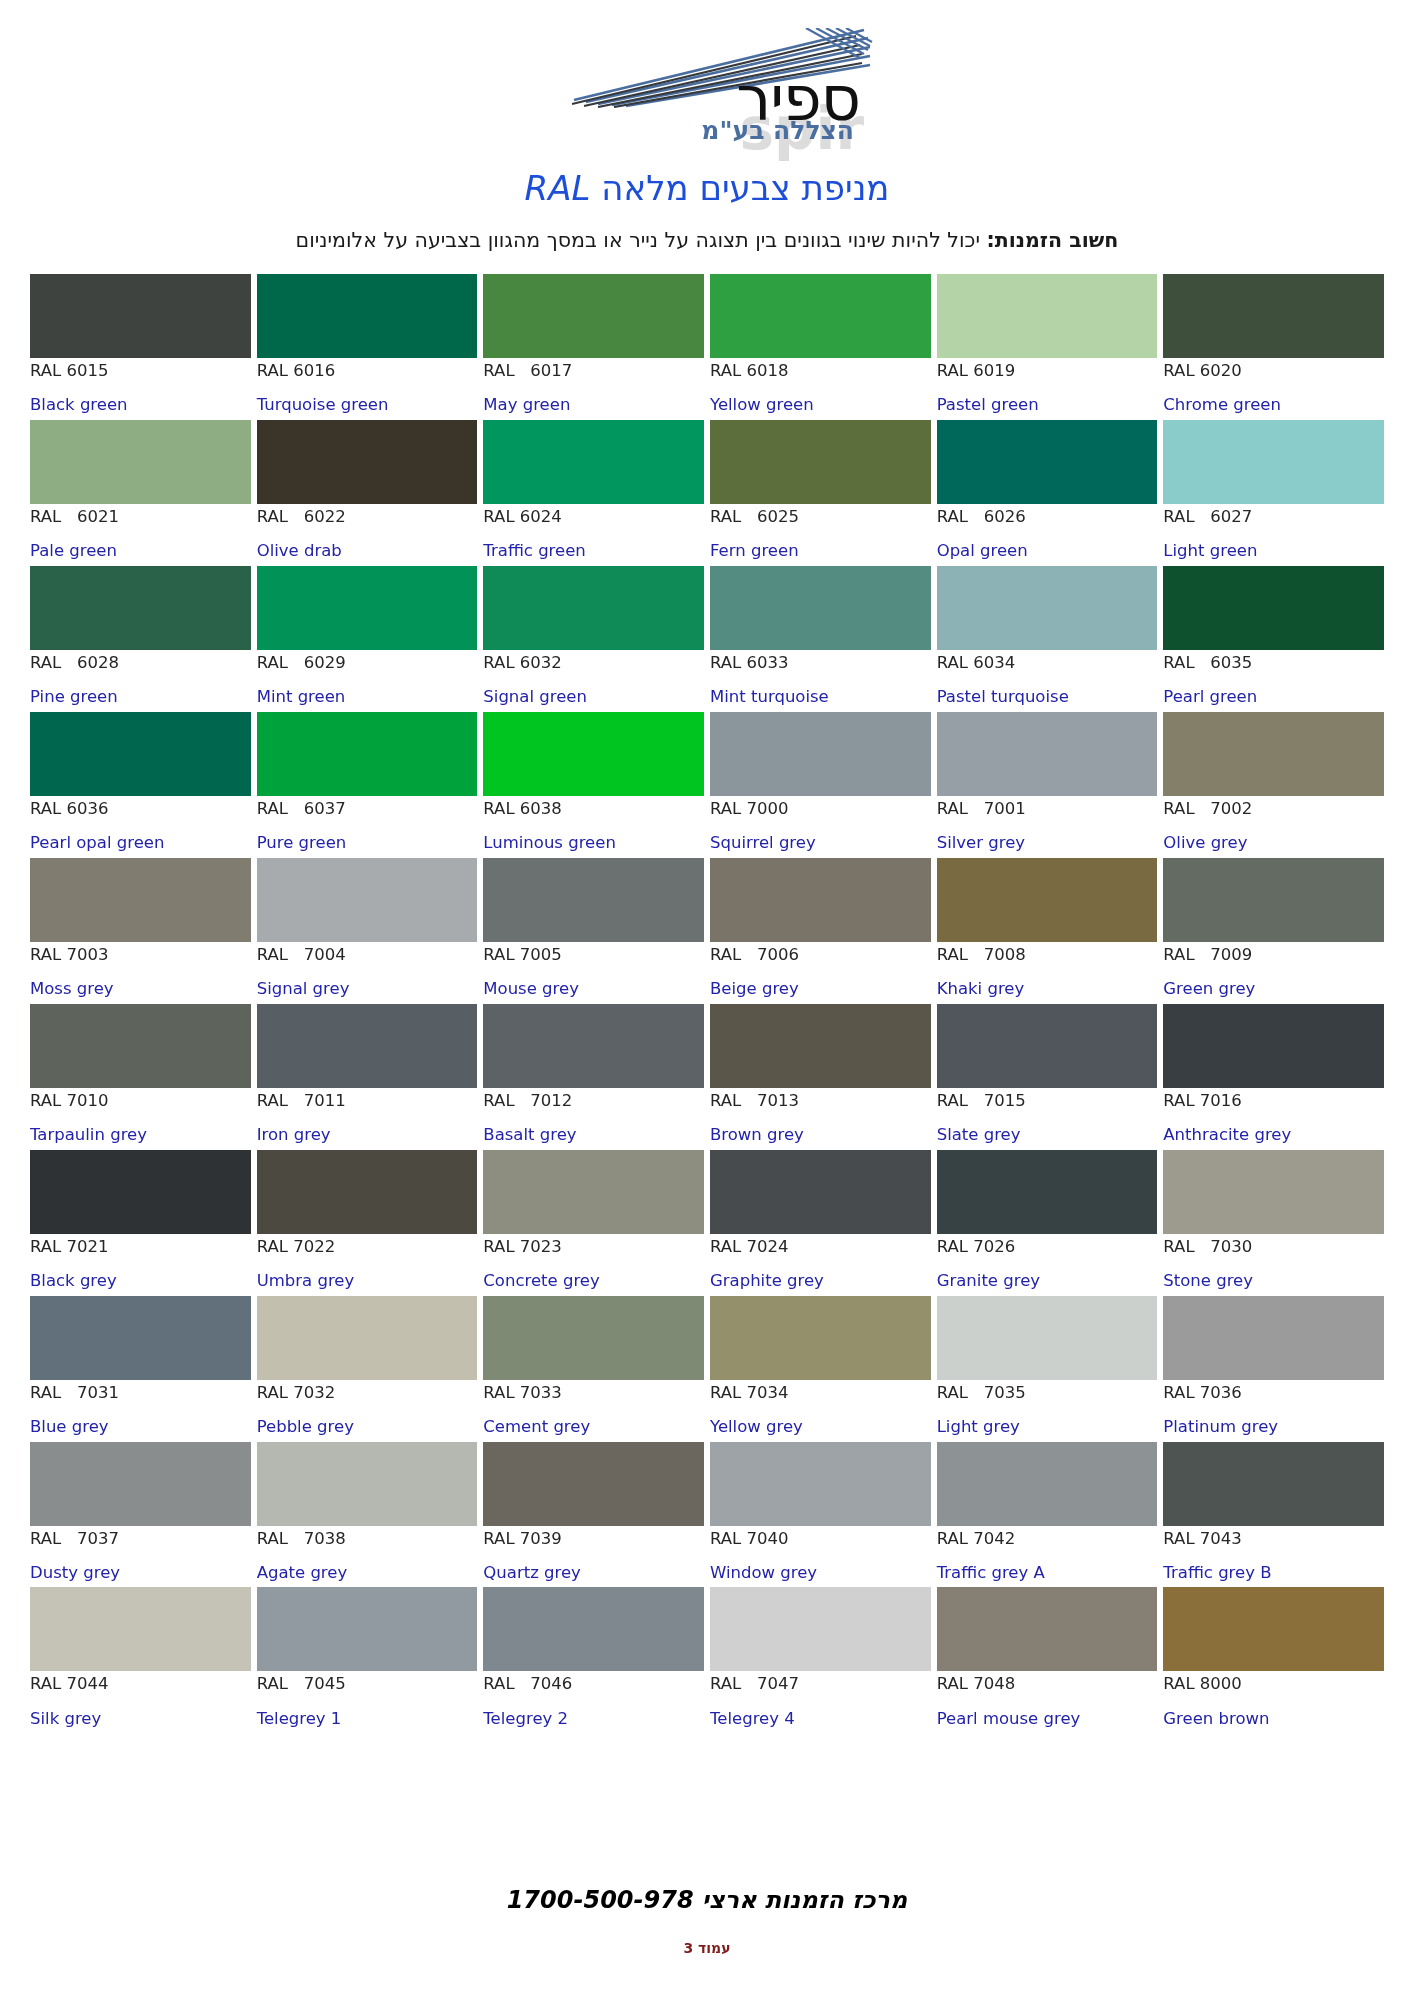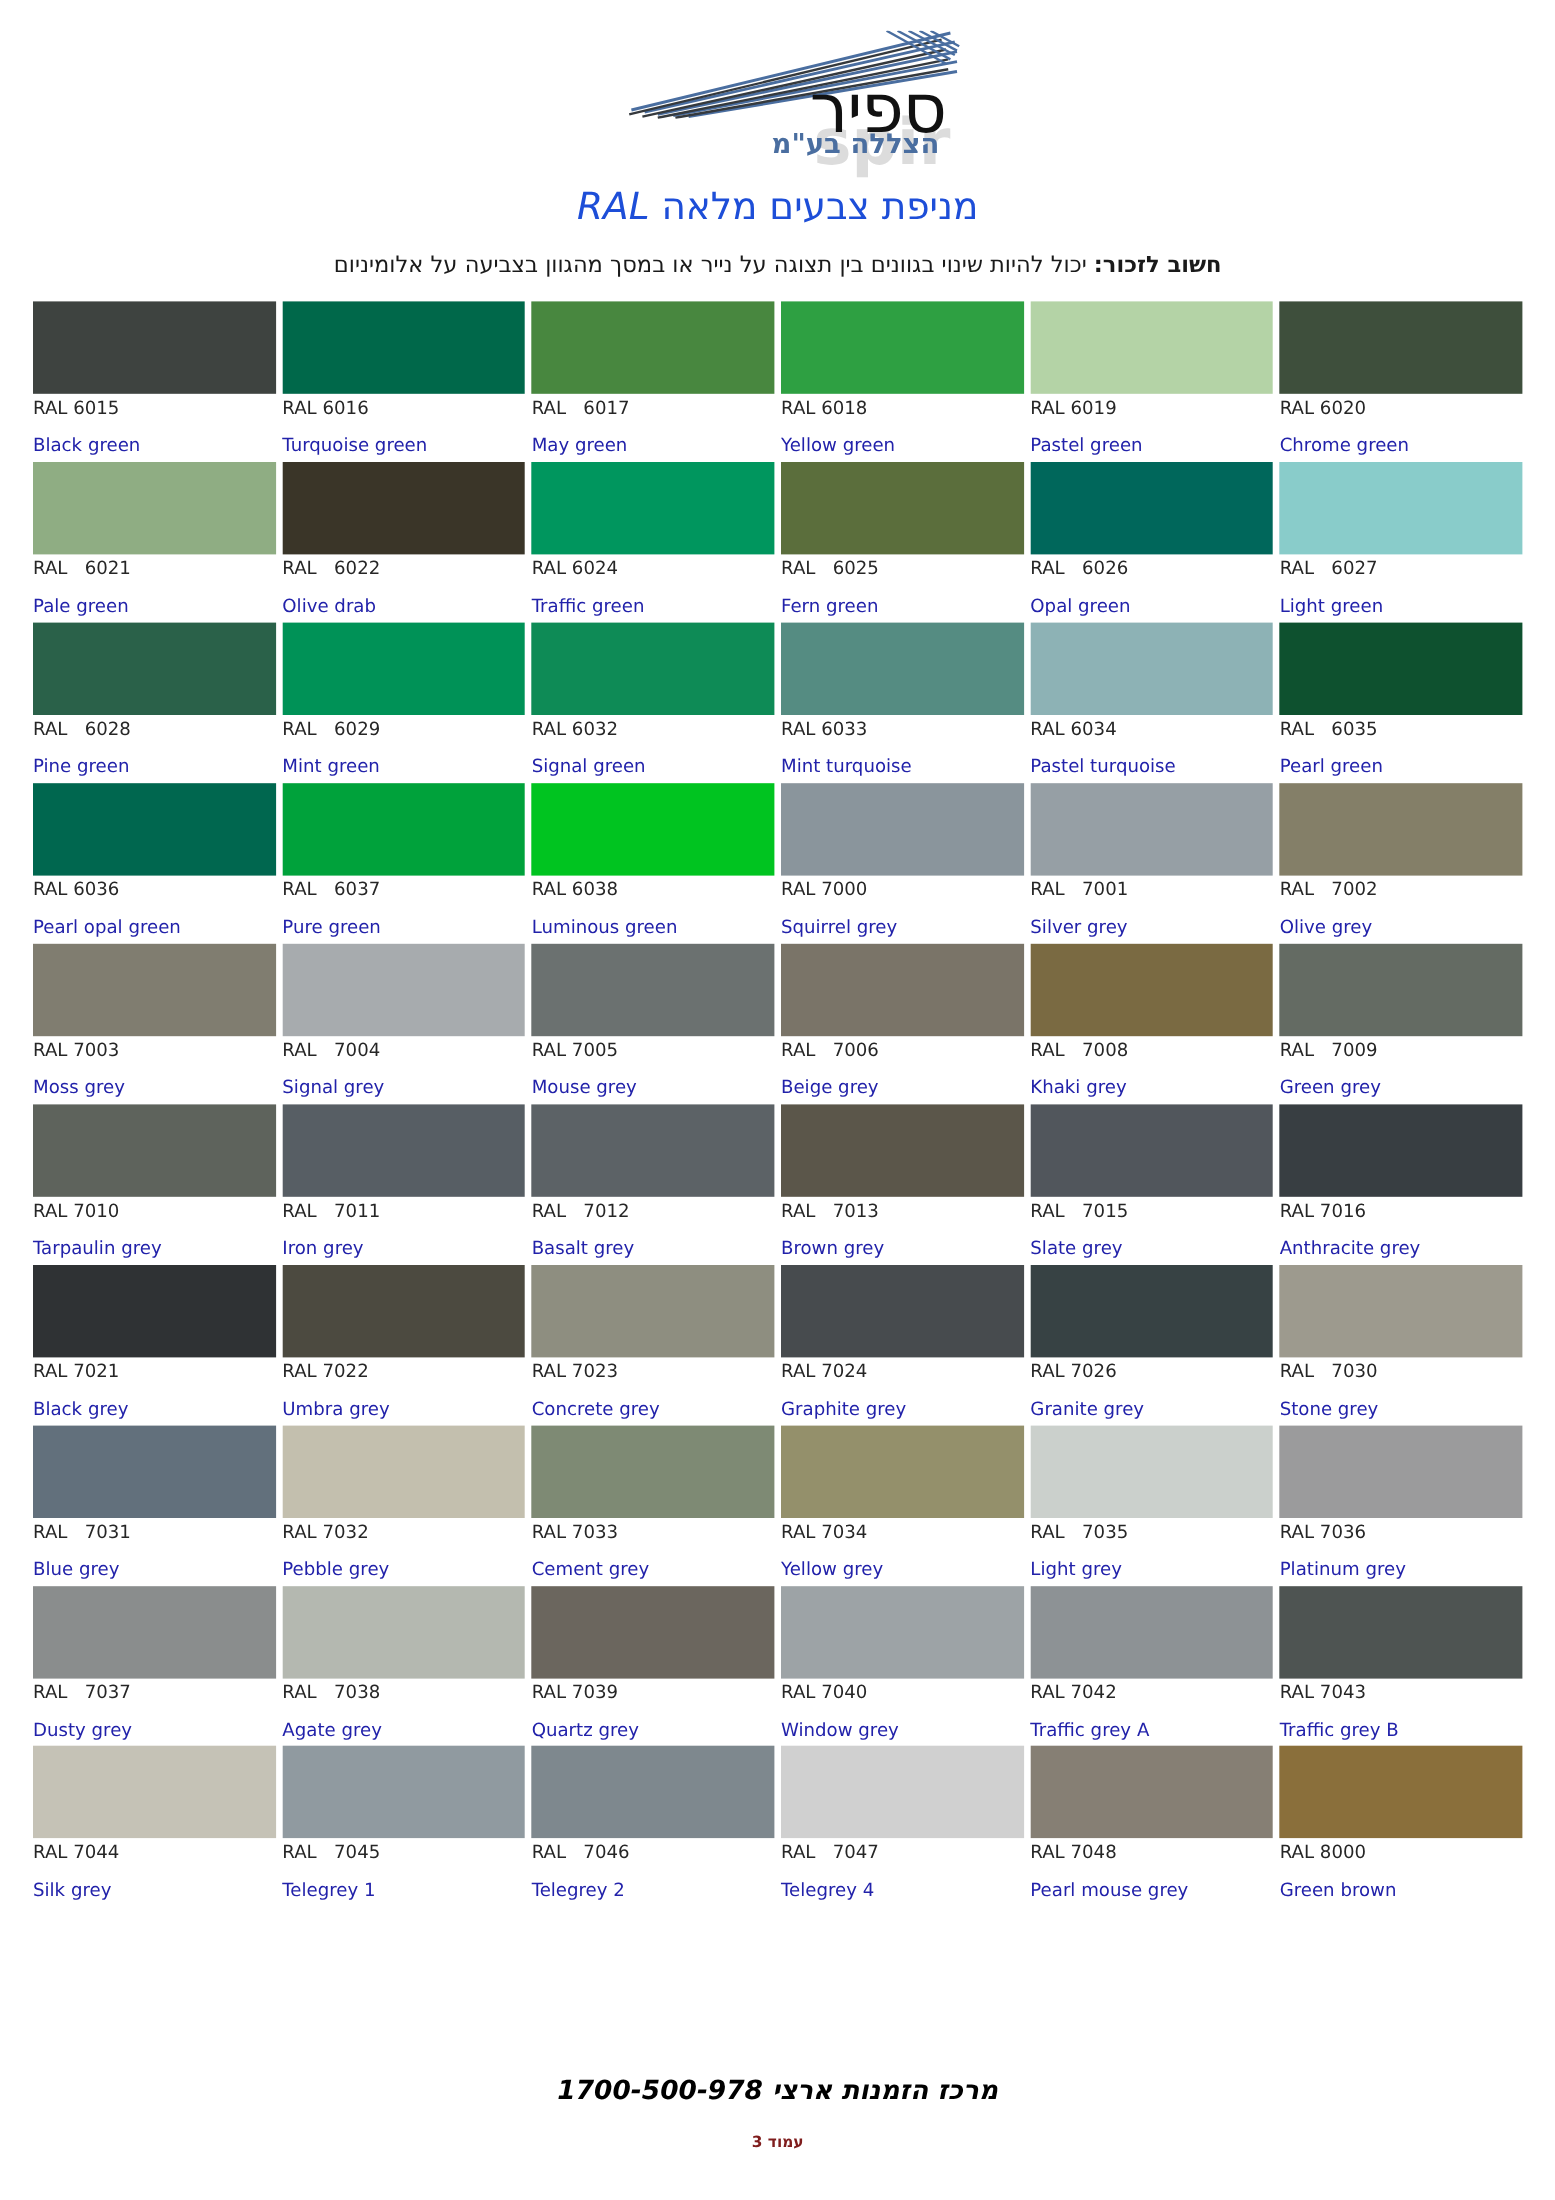--- a/index.html
+++ b/index.html
@@ -200,21 +200,21 @@
       <div class="logo-word">ספיר</div>
       <div class="logo-sub">הצללה בע"מ</div>
     </div>
 
     <div class="doc-title">
       <span>מניפת צבעים מלאה</span>
       <span class="lat">RAL</span>
     </div>
 
     <div class="notice">
-      <b>חשוב לזכור:</b><span> יכול להיות שינוי בגוונים בין תצוגה על נייר או במסך מהגוון בצביעה על אלומיניום</span>
+      <b>חשוב הזמנות:</b><span> יכול להיות שינוי בגוונים בין תצוגה על נייר או במסך מהגוון בצביעה על אלומיניום</span>
     </div>
   </div>
 
   <div class="grid">
       <div class="cell">
         <div class="swatch" style="background: rgb(62, 67, 64);"></div>
         <div class="labels">
           <div class="code">RAL 6015</div>
           <div class="name">Black green</div>
         </div>

